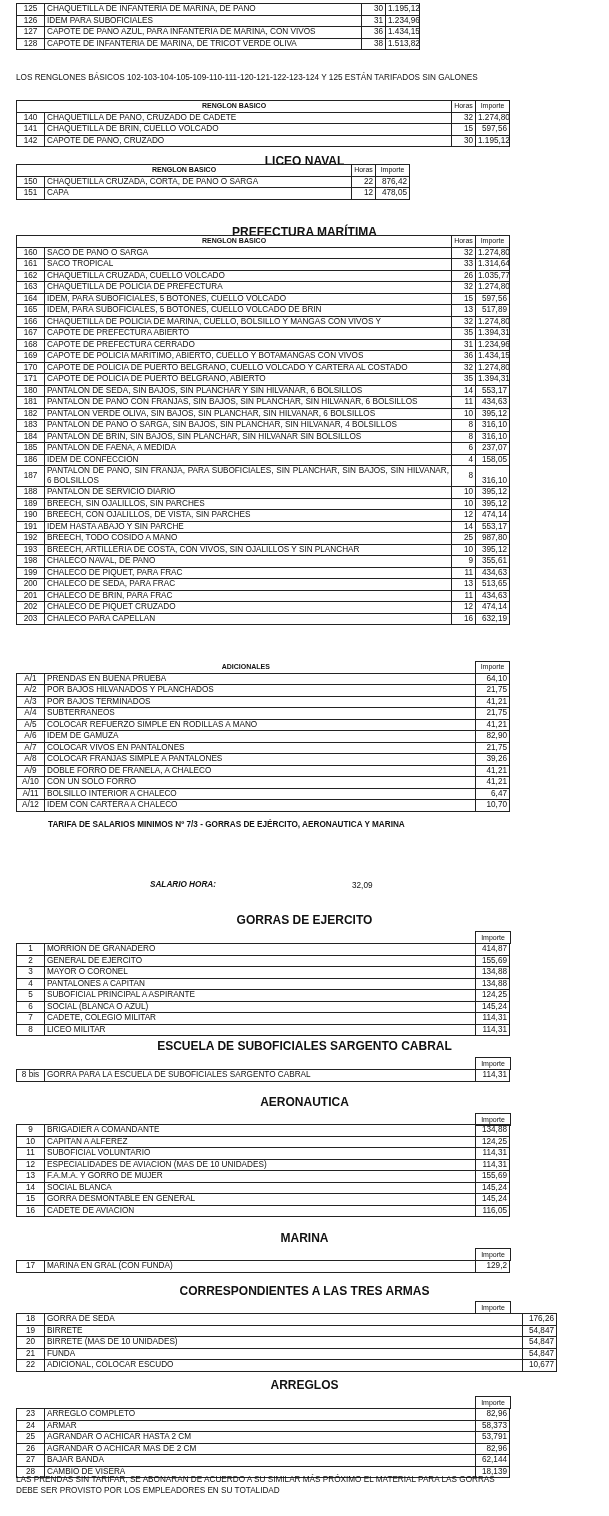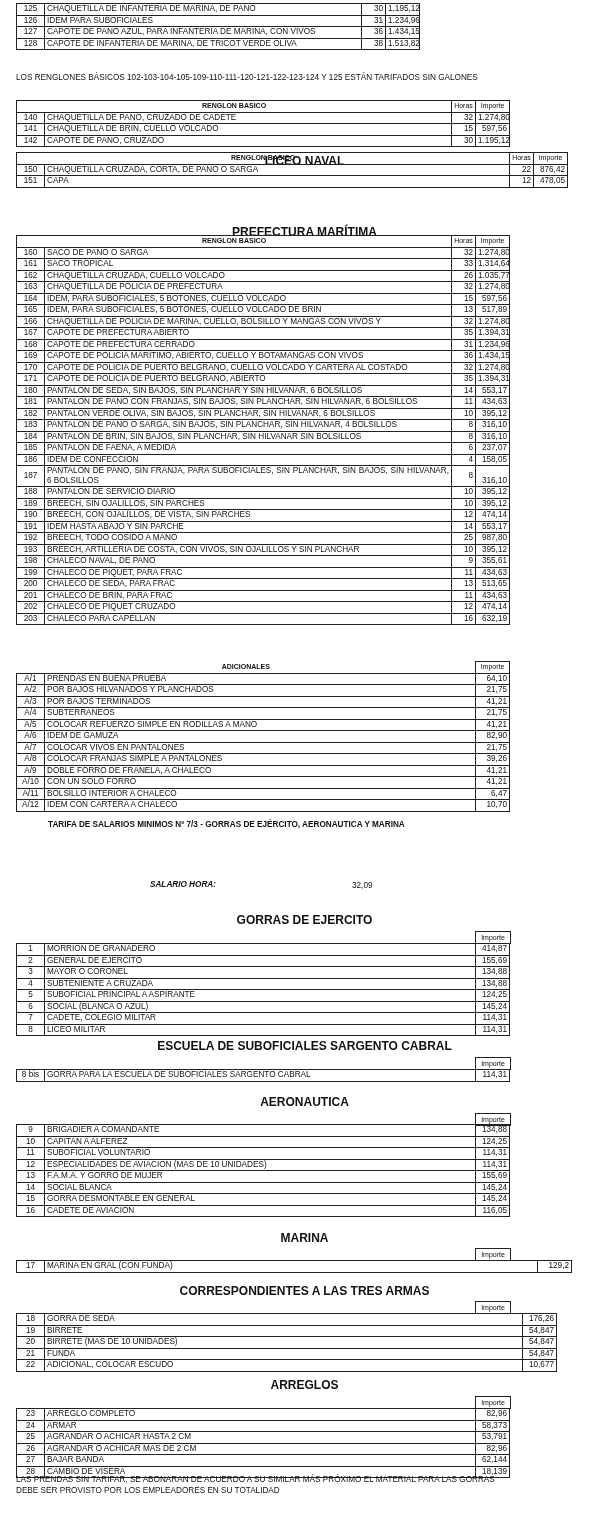--- a/index.html
+++ b/index.html
@@ -87,21 +87,21 @@
       <tr>
         <td class="code">142</td>
         <td class="desc">CAPOTE DE PAÑO, CRUZADO</td>
         <td class="num">30</td>
         <td class="num">1.195,12</td>
       </tr>
     </tbody>
 </table>
 
 <div class="section-title" style="top:154px;">LICEO NAVAL</div>
-<table class="abs" style="left:16px;top:152px;width:552px;">
+<table class="abs" style="left:16px;top:164px;width:394px;">
   <colgroup>
       <col style="width:28px">
       <col>
       <col style="width:24px">
       <col style="width:34px">
     </colgroup>
   <thead>
     <tr class="hdrrow">
       <td colspan="2" class="hdrtitle">RENGLON BASICO</td>
       <td style="text-align:center">Horas</td>
@@ -434,21 +434,21 @@
         <td class="desc">GENERAL DE EJÉRCITO</td>
         <td class="num">155,69</td>
       </tr>
       <tr>
         <td class="code">3</td>
         <td class="desc">MAYOR O CORONEL</td>
         <td class="num">134,88</td>
       </tr>
       <tr>
         <td class="code">4</td>
-        <td class="desc">SUBTENIENTE A CRUZADA</td>
+        <td class="desc">PANTALONES A CAPITAN</td>
         <td class="num">134,88</td>
       </tr>
       <tr>
         <td class="code">5</td>
         <td class="desc">SUBOFICIAL PRINCIPAL A ASPIRANTE</td>
         <td class="num">124,25</td>
       </tr>
       <tr>
         <td class="code">6</td>
         <td class="desc">SOCIAL (BLANCA O AZUL)</td>
@@ -531,21 +531,21 @@
       <tr>
         <td class="code">16</td>
         <td class="desc">CADETE DE AVIACIÓN</td>
         <td class="num">116,05</td>
       </tr>
     </tbody>
 </table>
 
 <div class="section-title" style="top:1231px;">MARINA</div>
 <div class="imp-box" style="left:475px;top:1248px;">Importe</div>
-<table class="abs" style="left:16px;top:1260px;width:556px;">
+<table class="abs" style="left:16px;top:1260px;width:494px;">
   <colgroup>
       <col style="width:28px">
       <col>
       <col style="width:34px">
     </colgroup>
   <tbody>
       <tr>
         <td class="code">17</td>
         <td class="desc">MARINA EN GRAL (CON FUNDA)</td>
         <td class="num">129,2</td>

